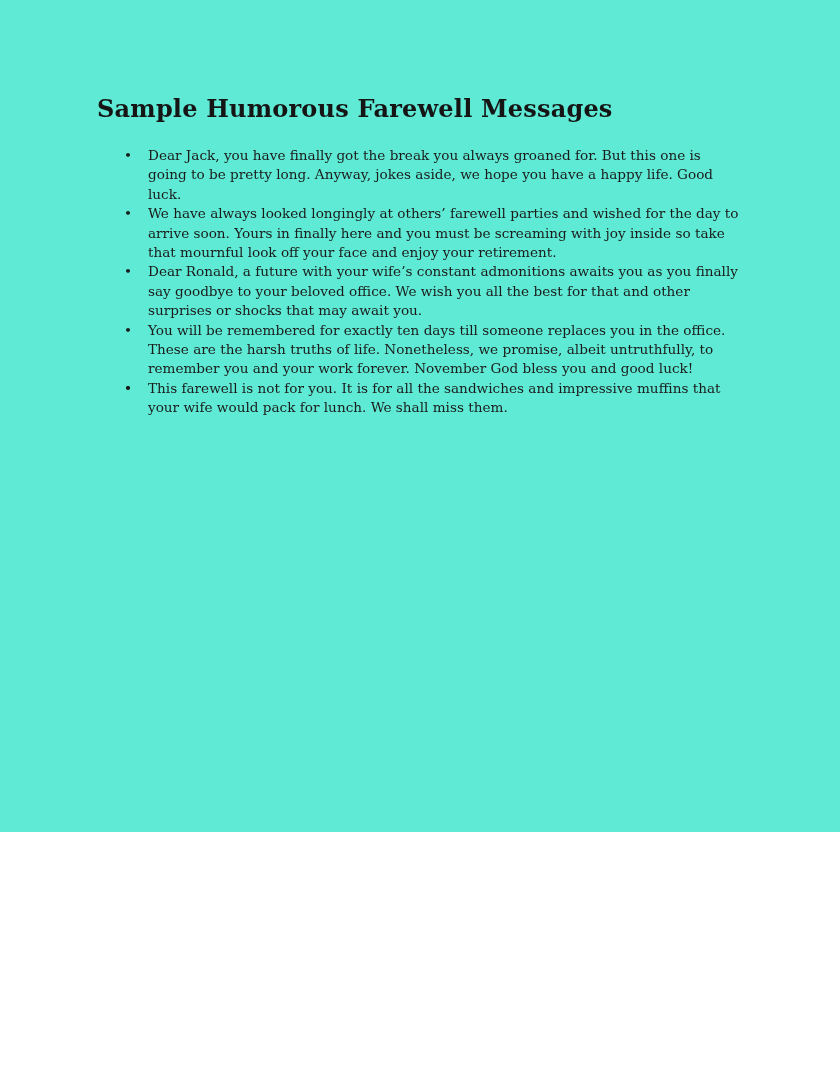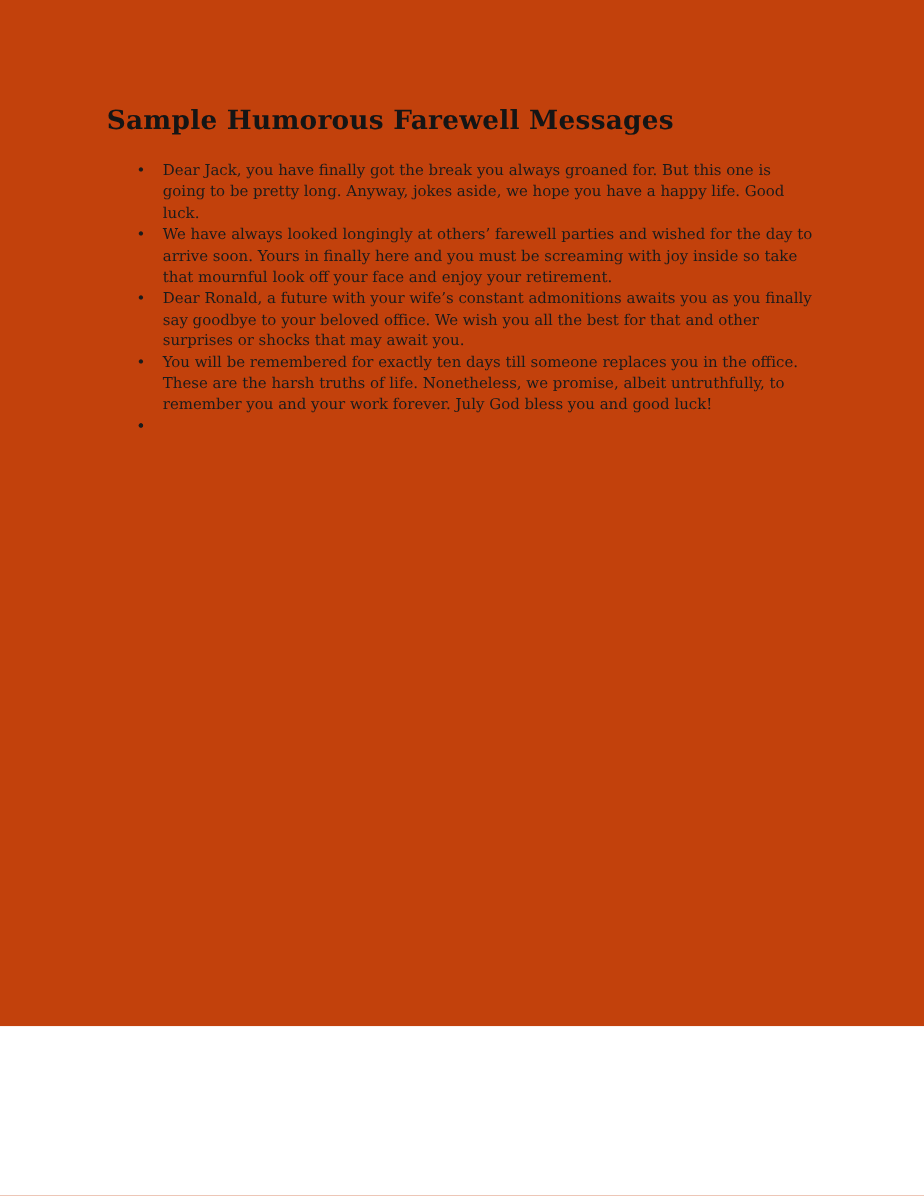--- a/index.html
+++ b/index.html
@@ -3,22 +3,22 @@
 <meta charset="utf-8">
 <style>
   html, body {
     margin: 0;
     padding: 0;
     background: #ffffff;
   }
   .page {
     position: relative;
     width: 840px;
-    height: 933px;
-    background: #c2410c;
+    height: 832px;
+    background: #5eead4;
     overflow: hidden;
     font-family: "DejaVu Serif", "Liberation Serif", serif;
     color: #1b1b1b;
   }
   .doc-title {
     margin: 0;
     position: absolute;
     left: 97px;
     top: 94px;
     font-size: 24px;
@@ -70,24 +70,25 @@
         <span class="msg">We have always looked longingly at others’ farewell parties and wished for the day to arrive soon. Yours in finally here and you must be screaming with joy inside so take that mournful look off your face and enjoy your retirement.</span>
       </li>
 
       <li>
         <span class="bullet">•</span>
         <span class="msg">Dear Ronald, a future with your wife’s constant admonitions awaits you as you finally say goodbye to your beloved office. We wish you all the best for that and other surprises or shocks that may await you.</span>
       </li>
 
       <li>
         <span class="bullet">•</span>
-        <span class="msg">You will be remembered for exactly ten days till someone replaces you in the office. These are the harsh truths of life. Nonetheless, we promise, albeit untruthfully, to remember you and your work forever. July God bless you and good luck!</span>
+        <span class="msg">You will be remembered for exactly ten days till someone replaces you in the office. These are the harsh truths of life. Nonetheless, we promise, albeit untruthfully, to remember you and your work forever. November God bless you and good luck!</span>
       </li>
 
       <li>
         <span class="bullet">•</span>
       </li>
 
       <li>
         <span class="bullet">•</span>
+        <span class="msg">This farewell is not for you. It is for all the sandwiches and impressive muffins that your wife would pack for lunch. We shall miss them.</span>
       </li>
     </ul>
 </div>
 
 </body></html>

